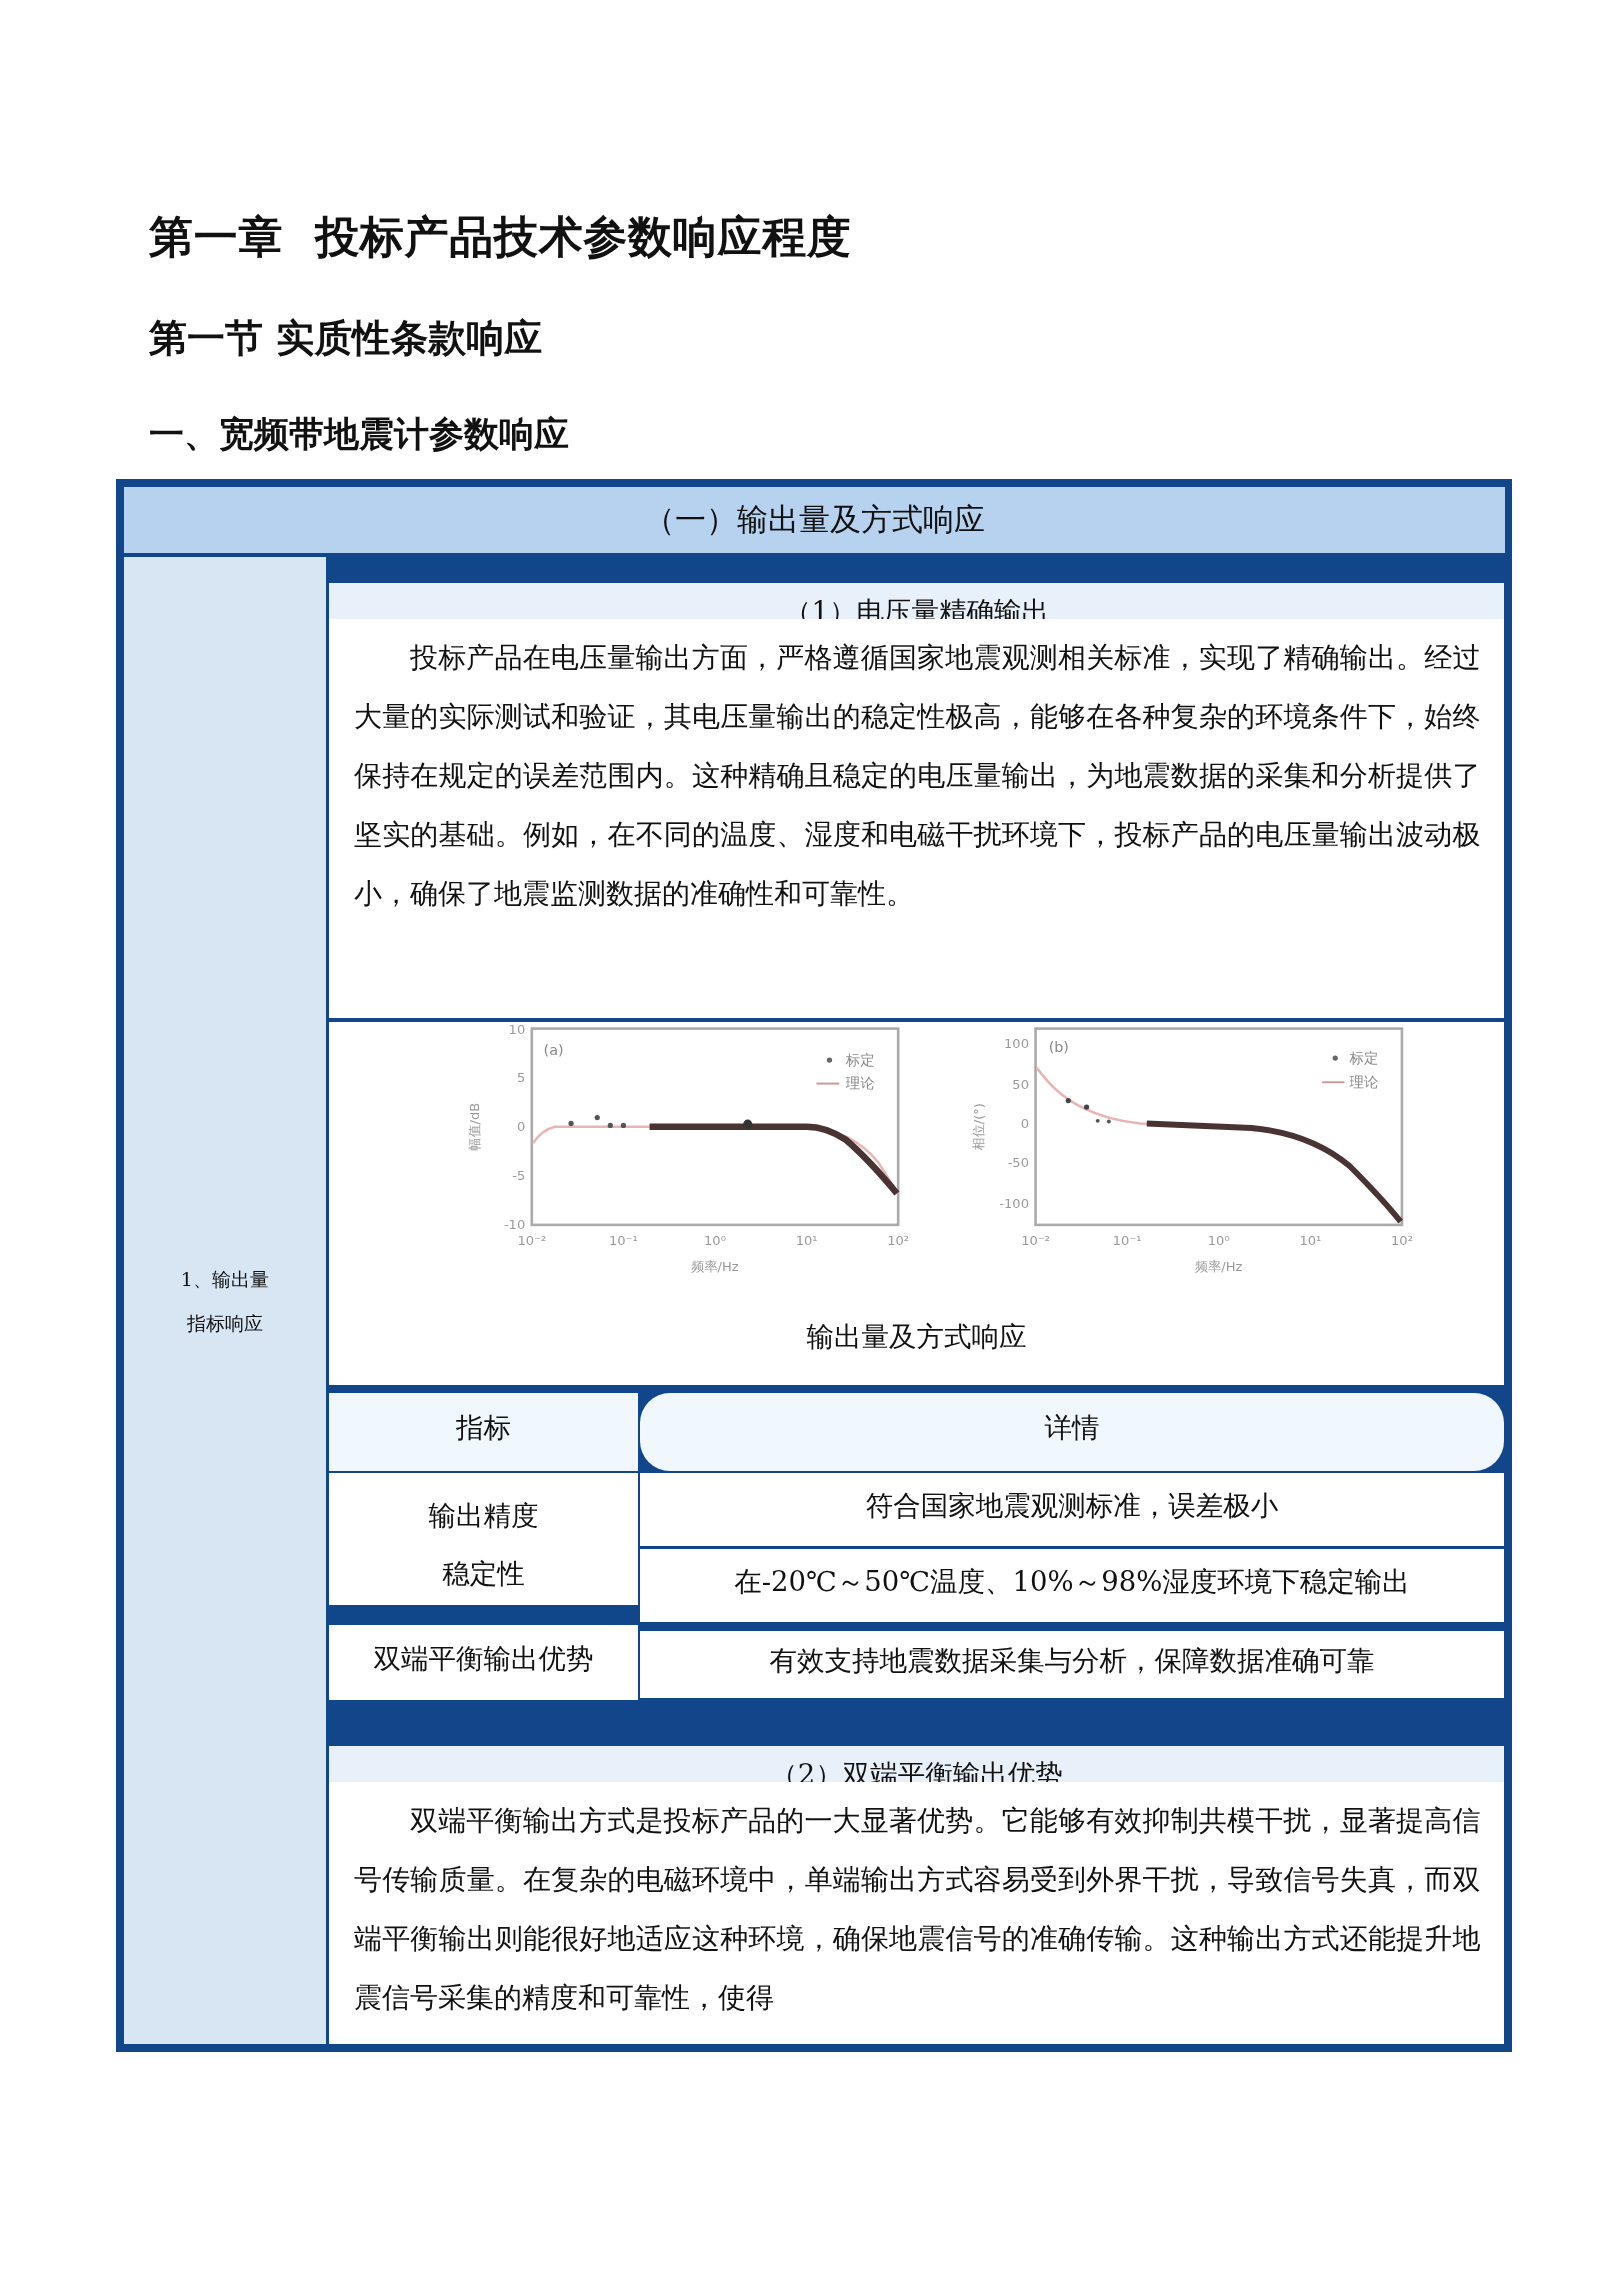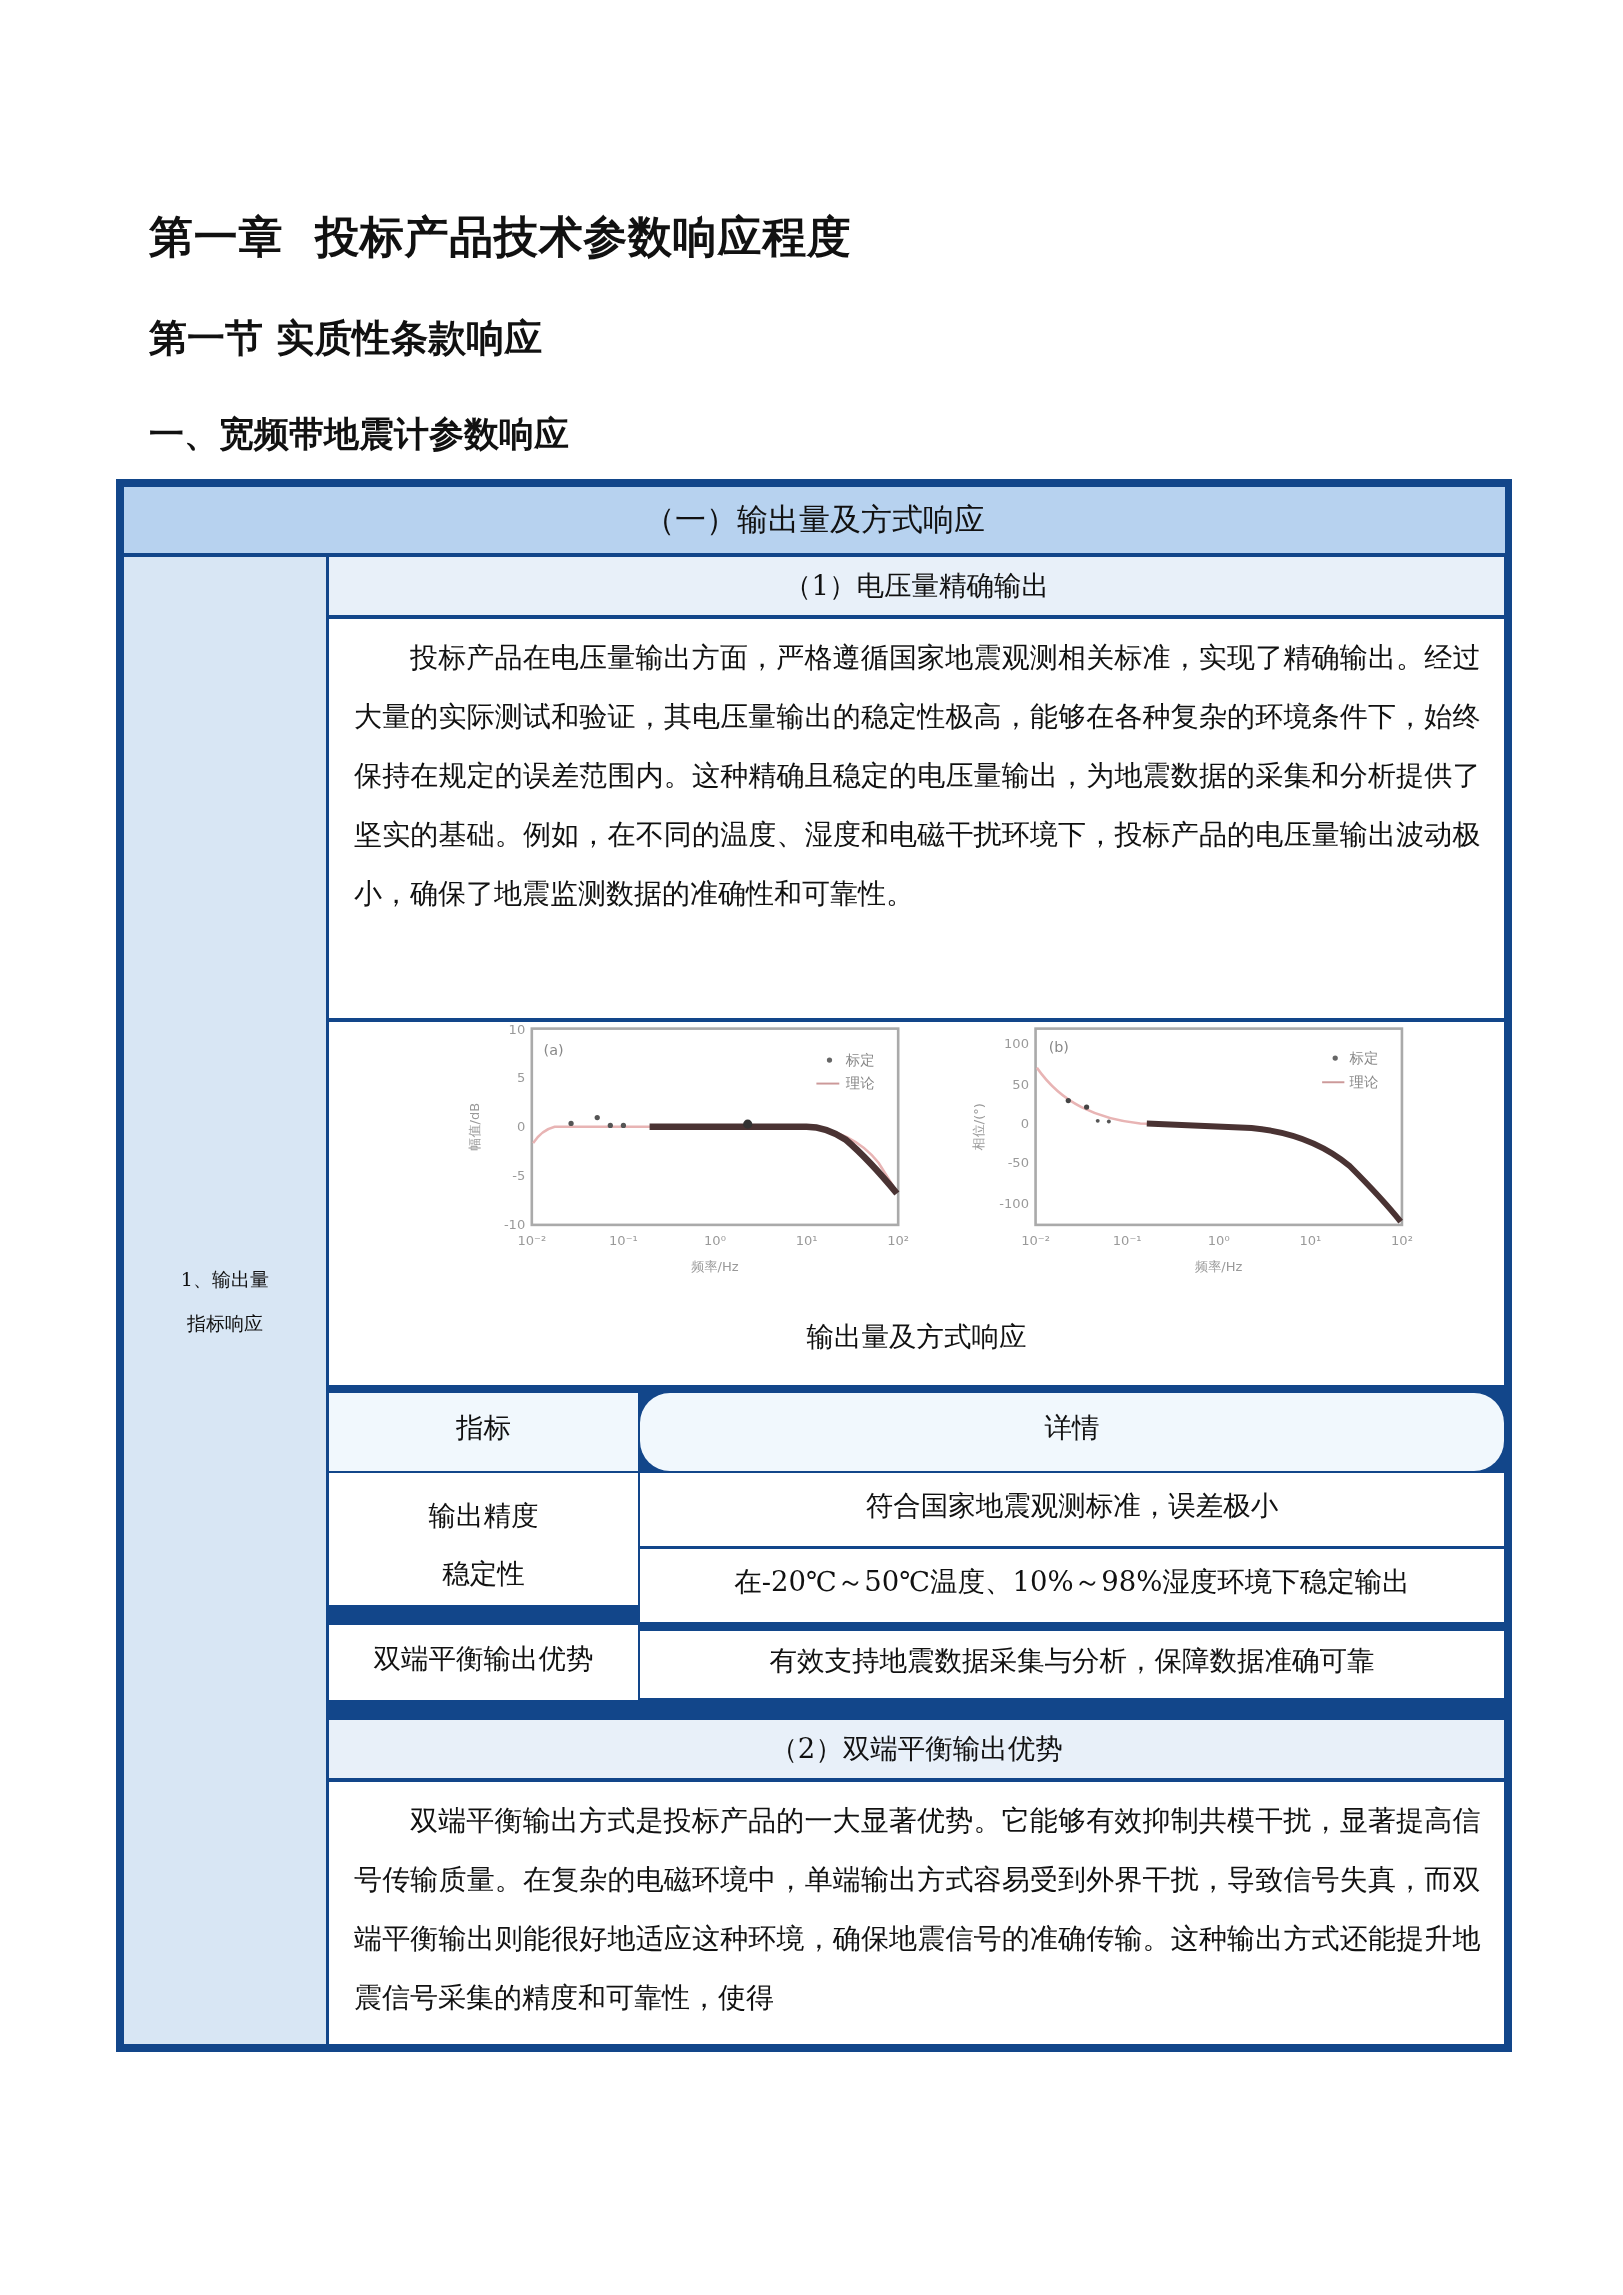--- a/index.html
+++ b/index.html
@@ -8,21 +8,21 @@
     font-family: "DejaVu Serif", "Liberation Serif", serif; color: #111;
   }
   .h1 { position: absolute; left: 149px; top: 208px; font-family: "DejaVu Sans", "Liberation Sans", sans-serif; font-weight: bold; font-size: 44px; letter-spacing: 0.7px; white-space: pre; }
   .h2 { position: absolute; left: 149px; top: 313px; font-family: "DejaVu Sans", "Liberation Sans", sans-serif; font-weight: bold; font-size: 38px; white-space: pre; }
   .h3 { position: absolute; left: 149px; top: 411px; font-family: "DejaVu Sans", "Liberation Sans", sans-serif; font-weight: bold; font-size: 35px; white-space: pre; }
 
   .tbl { position: absolute; left: 116px; top: 479px; width: 1396px; height: 1573px; background: #12468a; }
   .cell { position: absolute; box-sizing: border-box; display: flex; align-items: center; justify-content: center; text-align: center; }
   .title-row { left: 7.9px; top: 7.9px; width: 1381px; height: 66px; background: #b7d2ef; font-size: 31px; }
   .left-col { left: 7.9px; top: 78px; width: 202px; height: 1487px; background: #d8e6f4; font-size: 19px; line-height: 44px; flex-direction: column; }
-  .sub-head { left: 213px; width: 1175px; background: #e8f0f9; font-size: 27.5px; }
+  .sub-head { left: 213px; width: 1175px; background: #e8f0f9; font-size: 27.5px; margin-top: 26px; }
   .para { left: 213px; width: 1175px; background: #ffffff; align-items: flex-start; justify-content: center; text-align: justify; font-size: 28px; line-height: 59px; padding: 9.2px 23.6px 0 25px; }
   .para p { margin: 0; text-indent: 2em; text-align: justify; }
   .fig { left: 213px; top: 543px; width: 1175px; height: 363px; background: #ffffff; flex-direction: column; justify-content: flex-start; }
   .caption { font-size: 27.5px; margin-top: 9.2px; }
   .inner-tbl { position: absolute; left: 213px; top: 910px; width: 1175px; height: 327px; background: #12468a; }
   .ic { position: absolute; box-sizing: border-box; display: flex; align-items: center; justify-content: center; font-size: 27.5px; padding-bottom: 7px; }
   .ic.hdr { background: #f1f8fd; }
   .ic.body { background: #ffffff; }
 
   svg text { font-family: "DejaVu Sans", "Liberation Sans", sans-serif; }

